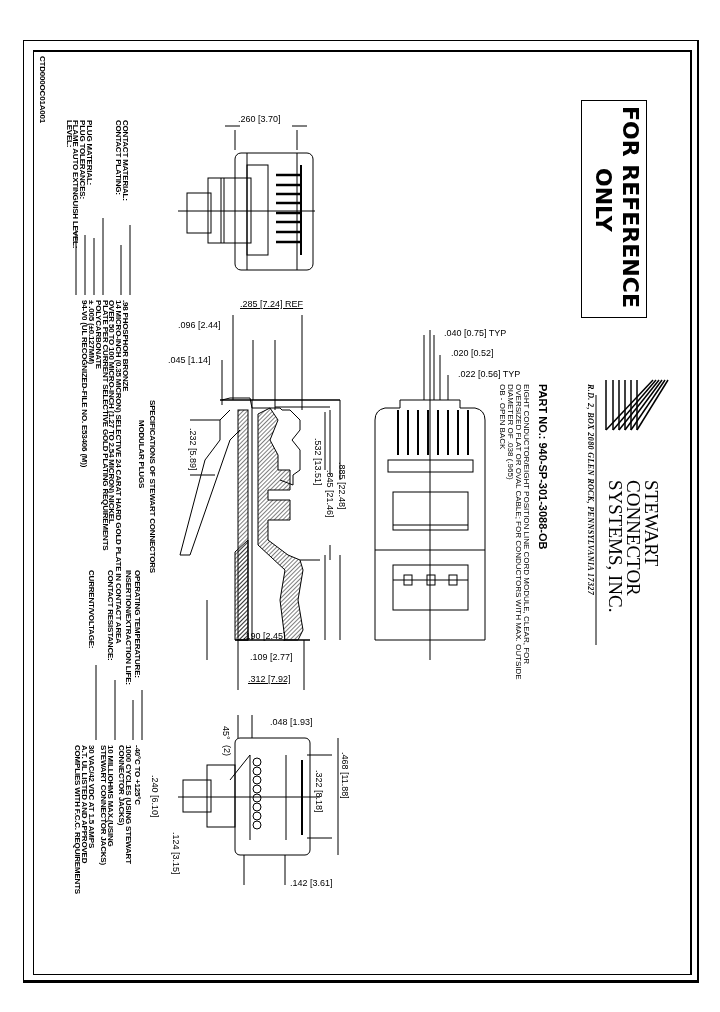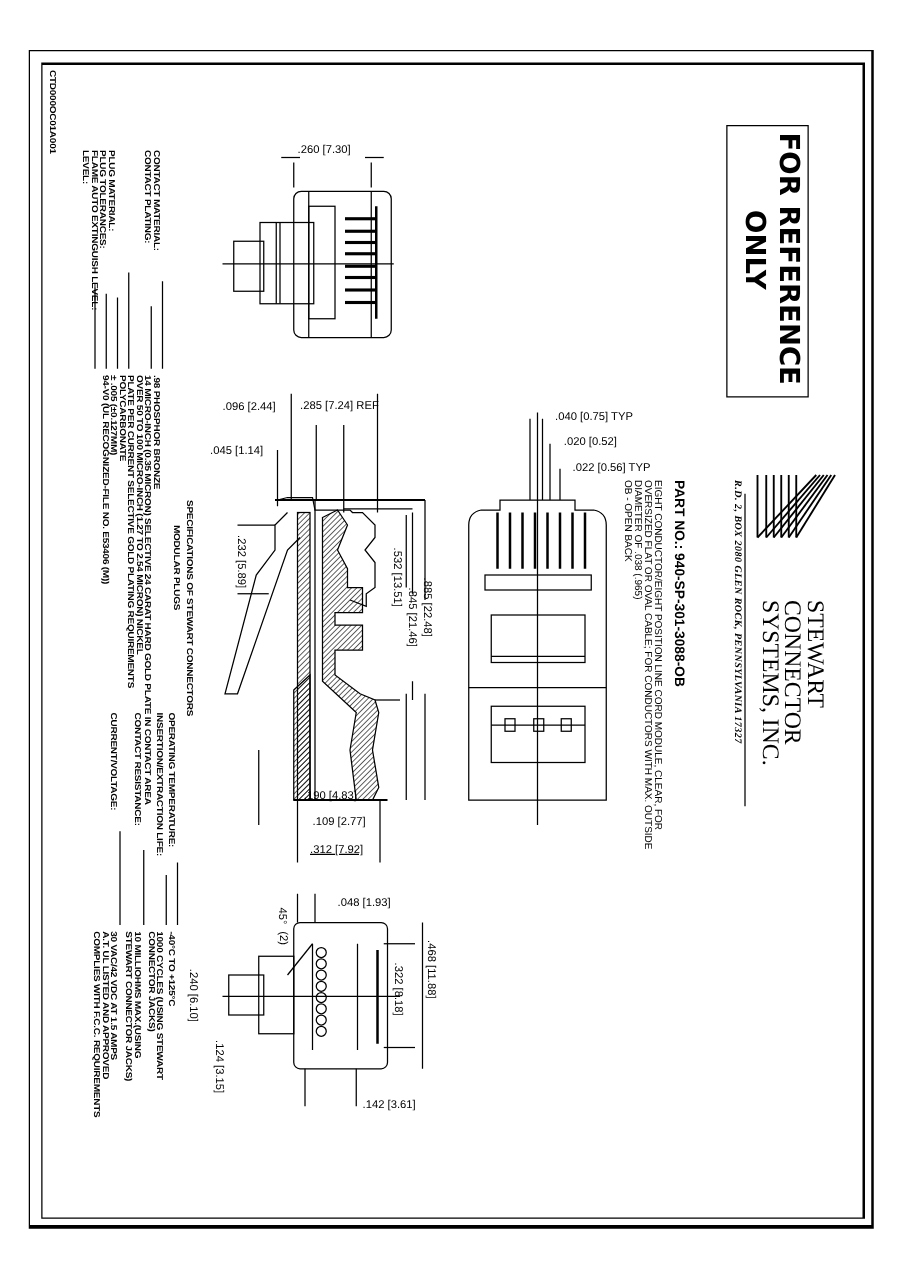--- a/index.html
+++ b/index.html
@@ -229,29 +229,29 @@
     <line x1="338" y1="738" x2="338" y2="855"></line>
   </g>
 
   <defs>
     <pattern id="hatch" width="3" height="3" patternUnits="userSpaceOnUse" patternTransform="rotate(45)">
       <line x1="0" y1="0" x2="0" y2="3" stroke="#000" stroke-width="1"></line>
     </pattern>
   </defs>
 </svg>
 
-<div class="rot t-dim" style="left:238px;top:115px;transform:none;">.260 [7.30]</div>
-<div class="rot t-dim" style="left:240px;top:320px;transform:none;">.285 [7.24] REF</div>
+<div class="rot t-dim" style="left:238px;top:115px;transform:none;">.260 [3.70]</div>
+<div class="rot t-dim" style="left:240px;top:300px;transform:none;text-decoration:underline;">.285 [7.24] REF</div>
 <div class="rot t-dim" style="left:178px;top:321px;transform:none;">.096 [2.44]</div>
 <div class="rot t-dim" style="left:168px;top:356px;transform:none;">.045 [1.14]</div>
 <div class="rot t-dim" style="left:197px;top:428px;">.232 [5.89]</div>
 <div class="rot t-dim" style="left:322px;top:438px;">.532 [13.51]</div>
 <div class="rot t-dim" style="left:334px;top:470px;">.845 [21.46]</div>
 <div class="rot t-dim" style="left:346px;top:462px;">.885 [22.48]</div>
-<div class="rot t-dim" style="left:243px;top:632px;transform:none;">.190 [4.83]</div>
+<div class="rot t-dim" style="left:243px;top:632px;transform:none;">.190 [2.45]</div>
 <div class="rot t-dim" style="left:250px;top:653px;transform:none;">.109 [2.77]</div>
 <div class="rot t-dim" style="left:248px;top:675px;transform:none;text-decoration:underline;">.312 [7.92]</div>
 <div class="rot t-dim" style="left:444px;top:329px;transform:none;">.040 [0.75] TYP</div>
 <div class="rot t-dim" style="left:451px;top:349px;transform:none;">.020 [0.52]</div>
 <div class="rot t-dim" style="left:458px;top:370px;transform:none;">.022 [0.56] TYP</div>
 <div class="rot t-dim" style="left:270px;top:718px;transform:none;">.048 [1.93]</div>
 <div class="rot t-dim" style="left:230px;top:726px;">45°</div>
 <div class="rot t-dim" style="left:231px;top:745px;">(2)</div>
 <div class="rot t-dim" style="left:159px;top:775px;">.240 [6.10]</div>
 <div class="rot t-dim" style="left:180px;top:832px;">.124 [3.15]</div>

